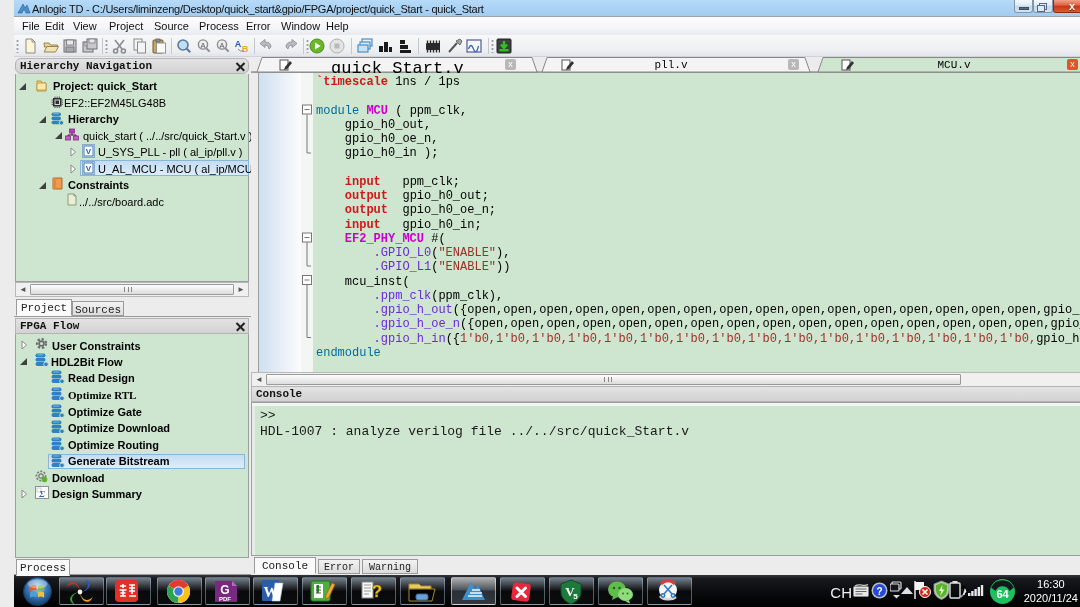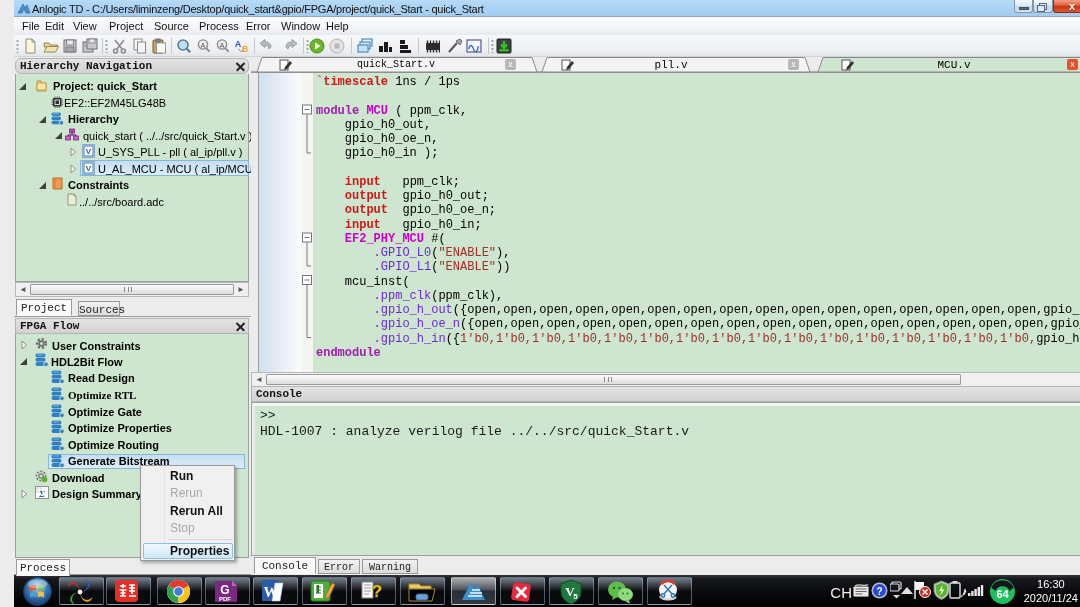--- a/index.html
+++ b/index.html
@@ -43,21 +43,21 @@
 
 #editor{left:237px;top:57px;width:843px;height:518px;background:#ececec;}
 #tabbar{position:absolute;left:0;top:0;width:843px;height:15px;background:#ececec;border-bottom:1px solid #aaa;}
 .tclose{position:absolute;top:2px;width:11px;height:11px;border-radius:2px;background:#b8b8b8;color:#fff;font-size:9px;line-height:11px;text-align:center;font-family:"Liberation Sans",sans-serif;}
 .tclose.red{background:#e8502a;}
 #gutter{position:absolute;left:7px;top:16px;width:43px;height:299px;background:linear-gradient(90deg,#cfe0ef 0%,#e8eff7 55%,#fbfcfd 100%);border-left:1px solid #9aa0a0;}
 #foldcol{position:absolute;left:50px;top:16px;width:12px;height:299px;background:#f4f6f4;}
 #code{position:absolute;left:62px;top:16px;width:769px;height:299px;background:#cee6cf;overflow:hidden;}
 #codetext{position:absolute;left:3px;top:2px;font-family:"Liberation Mono",monospace;font-size:12px;line-height:14.25px;white-space:pre;}
 #linenos{position:absolute;left:7px;top:17px;width:37px;text-align:right;font-family:"Liberation Mono",monospace;font-size:12px;line-height:14.25px;color:#222;}
-.k{color:#a21caf;font-weight:bold;}
+.k{color:#0369a1;font-weight:normal;}
 .kr{color:#d01818;font-weight:bold;}
 .mag{color:#cc00cc;font-weight:bold;}
 .tl{color:#6d28d9;}
 .st{color:#a03028;}
 .vsb{position:absolute;width:13px;background:#f0f0f0;border:1px solid #b8b8b8;}
 .vthumb{position:absolute;left:1px;width:9px;background:linear-gradient(90deg,#fdfdfd,#dcdcdc);border:1px solid #9a9a9a;}
 
 #constitle{position:absolute;left:0;top:329px;width:843px;height:16px;background:linear-gradient(180deg,#e3e3e3,#d2d2d2);border:1px solid #b4b4b4;font-family:"Liberation Mono",monospace;font-size:11px;font-weight:bold;line-height:15px;padding-left:4px;color:#111;}
 #consbody{position:absolute;left:0;top:345px;width:843px;height:154px;background:#cee6cf;border:1px solid #9aa0a0;box-shadow:inset 0 3px 0 #f2f6f2,inset 3px 0 0 #e6ece6;font-family:"Liberation Mono",monospace;font-size:13px;color:#1a1a1a;padding:5px 0 0 8px;line-height:15.5px;}
 
@@ -293,21 +293,21 @@
       <div class="row" style="left:65px;top:136.5px;">../../src/board.adc</div>
     </div>
     <div class="hsb" style="left:1px;top:225px;width:234px;">
       <div class="sbarrow" style="left:0;top:0;">◄</div>
       <div class="sbarrow" style="right:0;top:0;">►</div>
       <div class="hthumb" style="left:14px;width:204px;"></div>
       <div style="position:absolute;left:108px;top:4px;width:8px;height:5px;border-left:1px solid #888;border-right:1px solid #888;background:linear-gradient(90deg,transparent 3px,#888 3px,#888 4px,transparent 4px);"></div>
     </div>
     <div style="position:absolute;left:0;top:241px;width:237px;height:19px;background:#ececec;border-bottom:1px solid #9a9a9a;"></div>
     <div class="btab on" style="left:2px;top:242px;width:56px;">Project</div>
-    <div class="btab" style="left:64px;top:244px;width:42px;height:15px;">Sources</div>
+    <div class="btab" style="left:58px;top:244px;width:52px;height:15px;">Sources</div>
 
     <div class="ptitle" style="top:261px;">FPGA Flow</div>
     <div class="pclose" style="left:222px;top:265px;"></div>
     <div class="treebg" style="top:277px;height:224px;"></div>
     <div id="flow">
       <svg class="abs" style="left:7px;top:283px" width="7" height="10">
           <path d="M1 1 L5.5 5 L1 9 Z" fill="#fcfcfc" stroke="#8a8a8a" stroke-width="1"></path>
         </svg>
       <svg class="abs" style="left:21px;top:280px" width="13" height="13">
           <circle cx="6.5" cy="6.5" r="4.4" fill="none" stroke="#6e6e6e" stroke-width="2.4" stroke-dasharray="2.3 1.75"></circle>
@@ -358,21 +358,21 @@
       <div class="row b" style="left:54px;top:346.6px;">Optimize Gate</div>
       <svg class="abs" style="left:37px;top:363.2px" width="14" height="14">
           <g fill="#2f81c4">
             <rect x="0.5" y="0.5" width="10" height="3.8" rx="1.9"></rect>
             <rect x="0.5" y="4.8" width="10" height="3.8" rx="1.9"></rect>
             <rect x="0.5" y="9.1" width="10" height="3.8" rx="1.9"></rect>
           </g>
           <rect x="2" y="1.4" width="6.5" height="1" rx="0.5" fill="#7fb8e0"></rect>
           <circle cx="11" cy="11.3" r="2.3" fill="#2f81c4" stroke="#cee6cf" stroke-width="0.9"></circle>
         </svg>
-      <div class="row b" style="left:54px;top:363.2px;">Optimize Properties</div>
+      <div class="row b" style="left:54px;top:363.2px;">Optimize Download</div>
       <svg class="abs" style="left:37px;top:380px" width="14" height="14">
           <g fill="#2f81c4">
             <rect x="0.5" y="0.5" width="10" height="3.8" rx="1.9"></rect>
             <rect x="0.5" y="4.8" width="10" height="3.8" rx="1.9"></rect>
             <rect x="0.5" y="9.1" width="10" height="3.8" rx="1.9"></rect>
           </g>
           <rect x="2" y="1.4" width="6.5" height="1" rx="0.5" fill="#7fb8e0"></rect>
           <circle cx="11" cy="11.3" r="2.3" fill="#2f81c4" stroke="#cee6cf" stroke-width="0.9"></circle>
         </svg>
       <div class="row b" style="left:54px;top:379.9px;">Optimize Routing</div>
@@ -412,21 +412,21 @@
       <path d="M0 15.5 h843" stroke="#999" stroke-width="1" fill="none"></path>
       <path d="M11 0.5 h270 l5 14.5 h-280 z" fill="#f4f4f4" stroke="#888" stroke-width="1"></path>
       <path d="M296 0.5 h258 l5 14.5 h-268 z" fill="#f4f4f4" stroke="#888" stroke-width="1"></path>
       <path d="M572 0.5 h258 l5 14.5 h-268 z" fill="#cee6cf" stroke="#888" stroke-width="1"></path>
       <path d="M836 0.5 h7 l0 14.5 h-12 z" fill="#f4f4f4" stroke="#888" stroke-width="1"></path>
     </svg>
     <svg class="abs ticn" style="left:28px;top:2px" width="13" height="12">
         <rect x="1" y="1" width="8" height="10" fill="#fff" stroke="#555" stroke-width="1"></rect>
         <path d="M11 2 l-5 6 l-1 3 l3 -1 l5 -6 z" fill="#333"></path>
       </svg>
-    <div class="abs" style="left:80px;top:2px;width:130px;text-align:center;font-family:'Liberation Mono',monospace;font-size:10px;">quick_Start.v</div>
+    <div class="abs" style="left:80px;top:2px;width:130px;text-align:center;font-family:'Liberation Mono',monospace;font-size:17px;">quick_Start.v</div>
     <div class="tclose" style="left:254px;">x</div>
     <svg class="abs ticn" style="left:310px;top:2px" width="13" height="12">
         <rect x="1" y="1" width="8" height="10" fill="#fff" stroke="#555" stroke-width="1"></rect>
         <path d="M11 2 l-5 6 l-1 3 l3 -1 l5 -6 z" fill="#333"></path>
       </svg>
     <div class="abs" style="left:355px;top:2px;width:130px;text-align:center;font-family:'Liberation Mono',monospace;font-size:11px;">pll.v</div>
     <div class="tclose" style="left:537px;">x</div>
     <svg class="abs ticn" style="left:590px;top:2px" width="13" height="12">
         <rect x="1" y="1" width="8" height="10" fill="#fff" stroke="#555" stroke-width="1"></rect>
         <path d="M11 2 l-5 6 l-1 3 l3 -1 l5 -6 z" fill="#333"></path>
@@ -676,23 +676,13 @@
         </svg>
       <svg class="abs" style="right:64px;top:3px" width="27" height="27">
           <circle cx="13.5" cy="13.5" r="12.5" fill="#1fbf5f"></circle>
           <path d="M2.2 9.5 A12.5 12.5 0 0 1 24.8 9.5 L20.5 13 A7.5 7.5 0 0 0 6.5 13 Z" fill="#14171b"></path>
           <text x="13.5" y="19.5" font-size="11" font-weight="bold" fill="#fff" text-anchor="middle" font-family="Liberation Sans">64</text>
         </svg>
     </div>
     <div id="clock">16:30<br>2020/11/24</div>
     <div id="showdesk"></div>
   </div>
-  <div id="ctxmenu" class="abs">
-    <div style="position:absolute;left:23px;top:1px;width:1px;height:93px;background:#e2e2e2;"></div>
-    <div class="hl"></div>
-    <div class="mi" style="top:2px">Run</div>
-    <div class="mi dis" style="top:19px">Rerun</div>
-    <div class="mi" style="top:37px">Rerun All</div>
-    <div class="mi dis" style="top:54px">Stop</div>
-    <div class="msep" style="top:73px"></div>
-    <div class="mi" style="top:77px">Properties</div>
-  </div>
 </div>
 
 </body></html>

